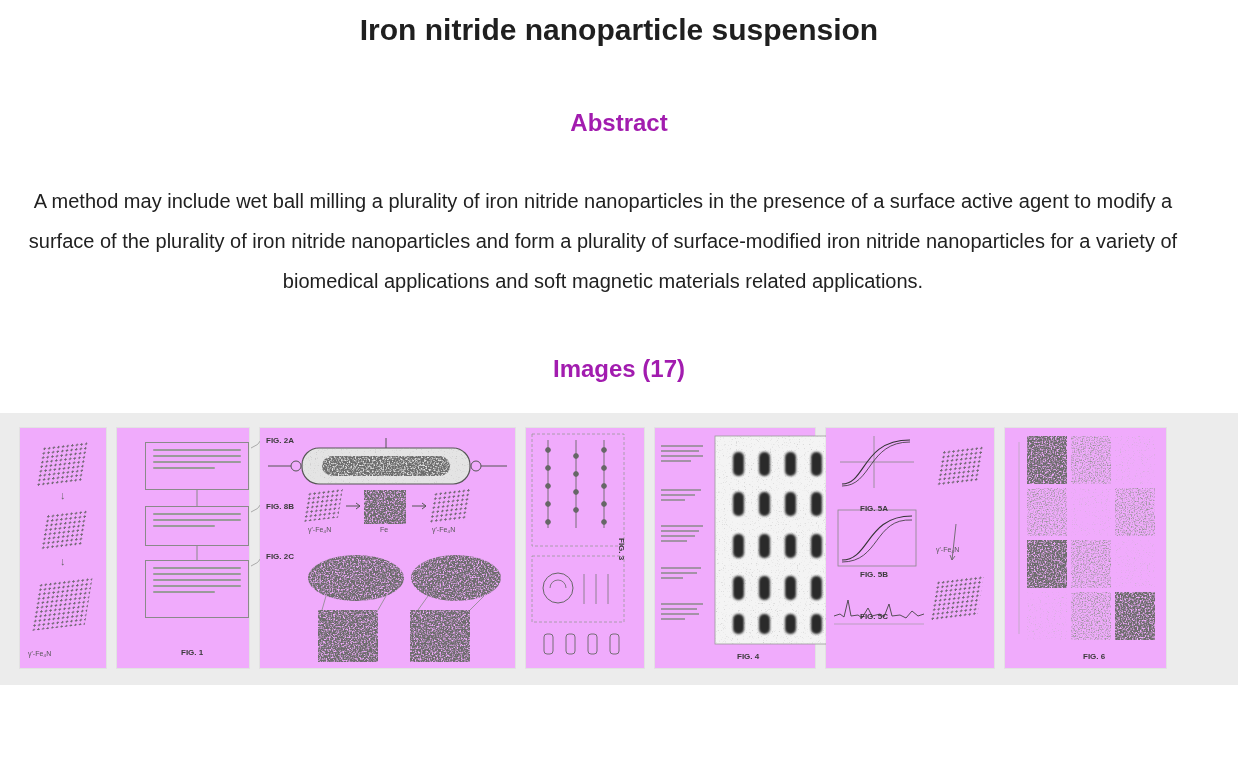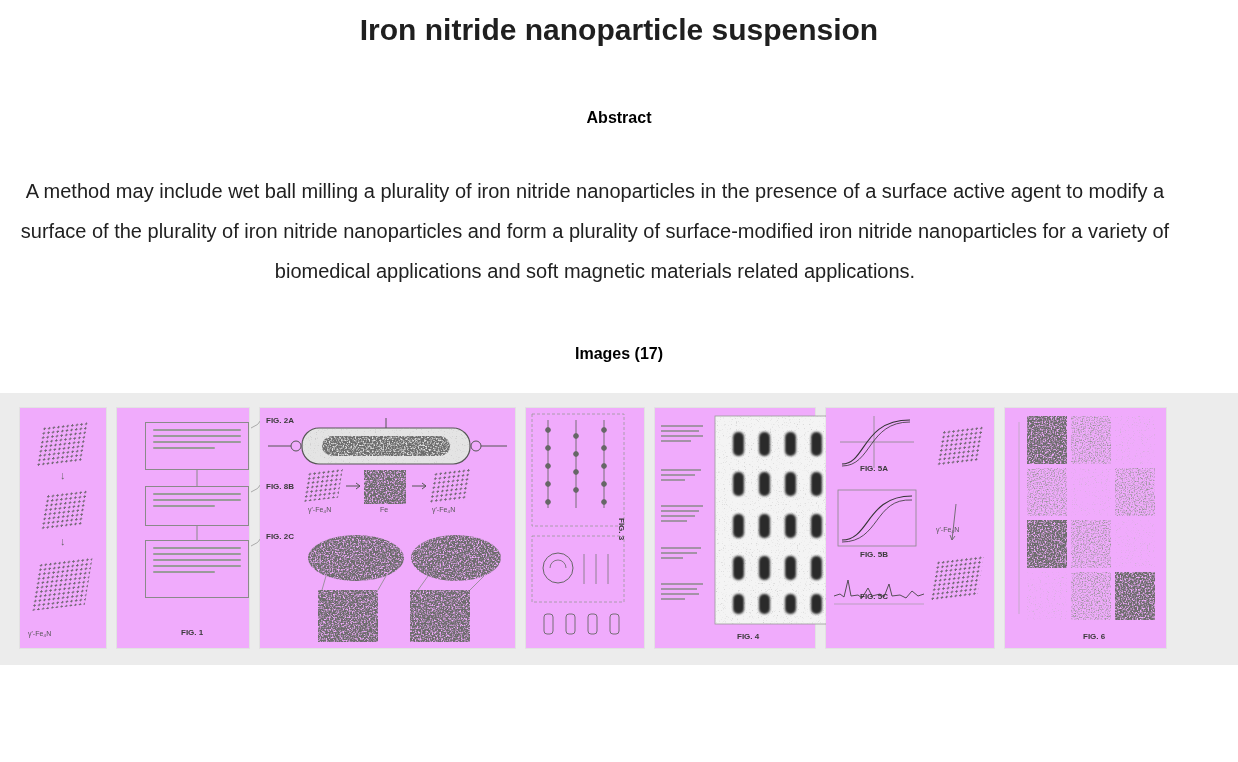--- a/index.html
+++ b/index.html
@@ -9,25 +9,25 @@
     background:#ffffff; color:#212121;
     font-family:"Liberation Sans", sans-serif;
     position:relative;
   }
   .content { padding:0 16px;text-align:center; }
   h1.page-title {
     margin:13px 0 0 0; font-size:30px; font-weight:700; color:#1f1f1f;
     letter-spacing:0;
   }
   h2.section-heading {
-    font-size:16px; font-weight:700; color:#000000; margin:0;
+    font-size:24px; font-weight:700; color:#a21caf; margin:0;
   }
   #abstract-heading { margin-top:62px; }
   p.abstract-text {
-    margin:44px 0 0 4px; font-size:20px; line-height:40px; max-width:1150px;
+    margin:44px 0 0 12px; font-size:20px; line-height:40px; max-width:1150px;
     color:#212121;
   }
   #images-heading { margin-top:54px; }
 
   
   .strip {
     margin-top:30px; margin-left:0; width:1238px; height:272px;
     background:#ececec; display:flex; gap:11px;
     padding:15px 0 0 20px; overflow:hidden;
   }
@@ -251,21 +251,21 @@
       <path d="M16,132 C44,132 40,88 86,88" stroke="#333" stroke-width="1.1" fill="none"></path>
       <path d="M16,134 C54,134 48,90 86,92" stroke="#333" stroke-width="0.8" fill="none"></path>
 
       <path d="M8,188 L14,186 L18,189 L22,172 L25,188 L32,187 L36,190 L42,180 L46,188 L54,186 L58,189 L63,176 L66,188 L74,187 L80,190 L86,183 L92,188 L98,186" stroke="#444" stroke-width="0.9" fill="none"></path>
       <path d="M8,196 L98,196" stroke="#999" stroke-width="0.6"></path>
 
       <path d="M130,96 L126,132 M124,127 L126,132 L129,128" stroke="#666" stroke-width="0.9" fill="none"></path>
     </svg>
     <div class="lat" style="left:114px; top:20px; width:40px; height:36px"></div>
     <div class="lat" style="left:108px; top:150px; width:46px; height:40px"></div>
-    <span class="cap" style="left:34px; top:56px">FIG. 5A</span>
+    <span class="cap" style="left:34px; top:76px">FIG. 5A</span>
     <span class="cap" style="left:34px; top:142px">FIG. 5B</span>
     <span class="cap" style="left:34px; top:184px">FIG. 5C</span>
     <span class="cap light" style="left:110px; top:118px">γ'-Fe₄N</span>
   </div>
 
   <div class="thumb" style="width:161px">
     <svg class="fig" width="161" height="240">
       <g>
         <rect x="22" y="8" width="40" height="48" fill="#000" filter="url(#speckDark)"></rect>
         <rect x="66" y="8" width="40" height="48" fill="#000" filter="url(#speck)"></rect>

